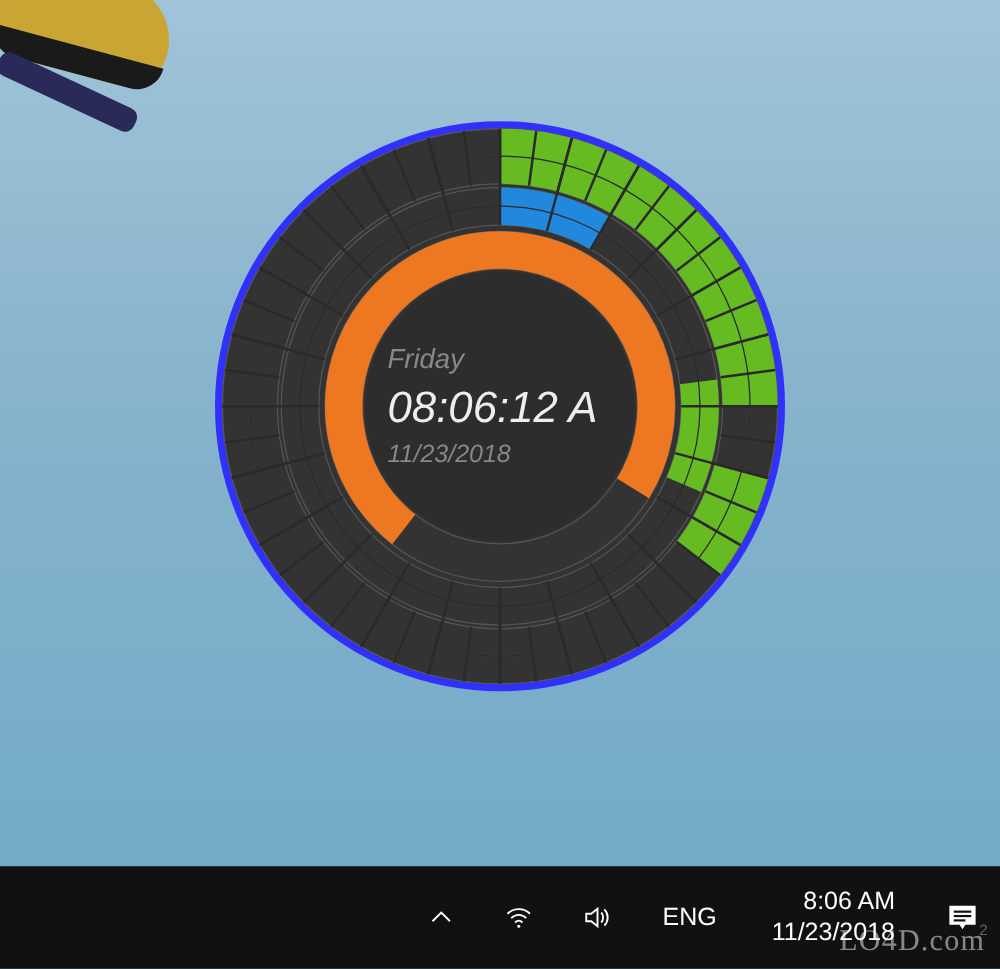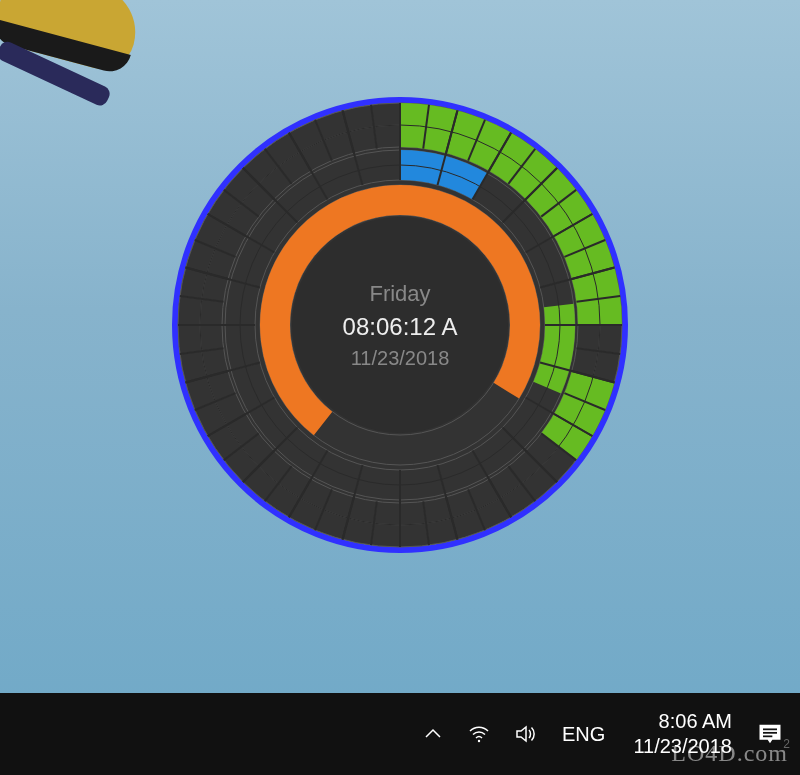--- a/index.html
+++ b/index.html
@@ -56,52 +56,53 @@
     .clock-svg {
       width: 100%;
       height: 100%;
       display: block;
     }
     .clock-center {
       position: absolute;
       top: 50%; left: 50%;
       transform: translate(-50%, -50%);
       width: 180px;
-      text-align: center;
+      text-align: left;
       color: #aaa;
       pointer-events: none;
+      font-style: italic;
     }
     .clock-day {
       font-size: 22px;
       color: #888;
       font-weight: 300;
     }
     .clock-time {
-      font-size: 24px;
+      font-size: 35px;
       color: #eee;
       font-weight: 300;
       margin: 6px 0;
     }
     .clock-date {
       font-size: 20px;
       color: #888;
       font-weight: 300;
     }
 
     
     .taskbar {
       position: absolute;
       bottom: 0; left: 0; right: 0;
       height: 82px;
       background: #111;
       display: flex;
       align-items: center;
       justify-content: flex-end;
       padding: 0 10px;
-      gap: 8px;
+      gap: 24px;
       color: #fff;
     }
     .tray-icon {
       width: 38px; height: 38px;
       display: flex; align-items: center; justify-content: center;
       color: #fff;
     }
     .tray-svg { width: 24px; height: 24px; fill: none; stroke: #fff; stroke-width: 1.5; }
     .tray-lang {
       font-size: 20px;

